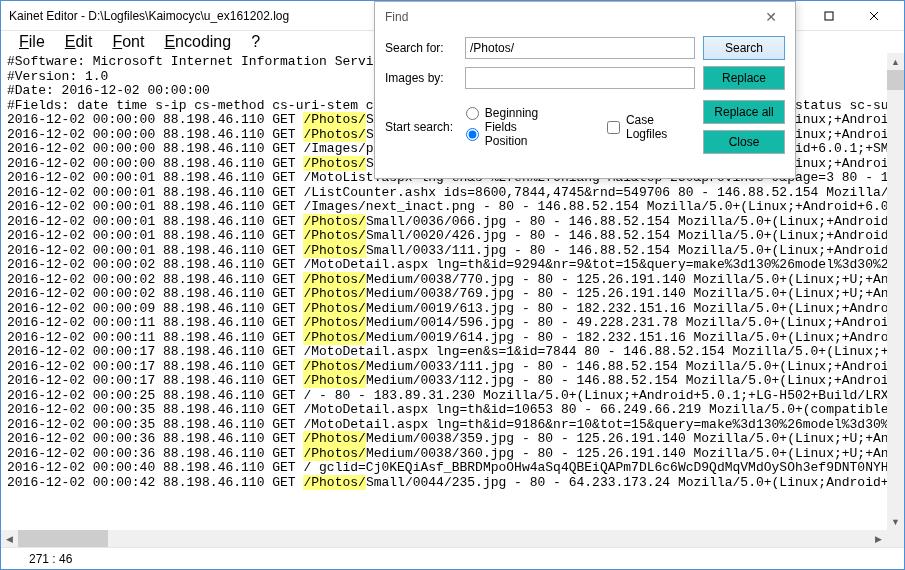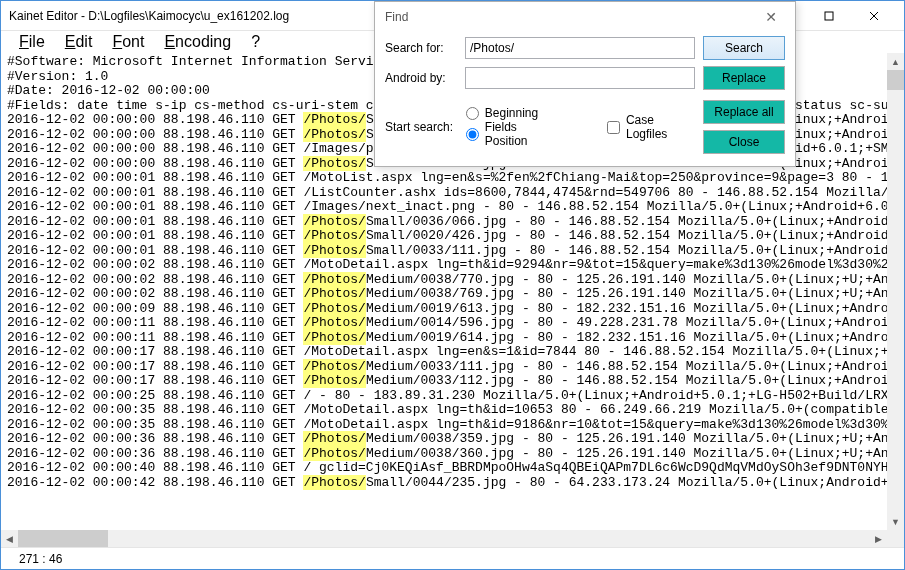--- a/index.html
+++ b/index.html
@@ -16,26 +16,26 @@
 .logarea .hl { background: #ffff80; }
 .vscroll { position: absolute; right: 0; top: 0; bottom: 17px; width: 17px; background: #f0f0f0; display: flex; flex-direction: column; }
 .vscroll .arrow { height: 17px; display: flex; align-items: center; justify-content: center; color: #606060; font-size: 9px; }
 .vscroll .track { flex: 1; position: relative; }
 .vscroll .thumb { position: absolute; left: 0; right: 0; top: 0; height: 20px; background: #cdcdcd; }
 .hscroll { position: absolute; left: 0; right: 17px; bottom: 0; height: 17px; background: #f0f0f0; display: flex; }
 .hscroll .arrow { width: 17px; display: flex; align-items: center; justify-content: center; color: #606060; font-size: 9px; }
 .hscroll .track { flex: 1; position: relative; }
 .hscroll .thumb { position: absolute; top: 0; bottom: 0; left: 0; width: 90px; background: #cdcdcd; }
 .corner { position: absolute; right: 0; bottom: 0; width: 17px; height: 17px; background: #f0f0f0; }
-.statusbar { height: 22px; border-top: 1px solid #e5e5e5; display: flex; align-items: center; padding: 0 18px; font-size: 12px; color: #000; }
+.statusbar { height: 22px; border-top: 1px solid #e5e5e5; display: flex; align-items: center; padding: 0 28px; font-size: 12px; color: #000; }
 .find-dialog { position: absolute; left: 373px; top: 0px; width: 422px; background: #fff; border: 1px solid #b0b0b0; box-shadow: 2px 2px 8px rgba(0,0,0,0.15); z-index: 10; }
 .find-dialog .dlg-title { height: 30px; display: flex; align-items: center; padding: 0 10px; color: #555; font-size: 12px; }
 .find-dialog .dlg-title .spacer { flex: 1; }
 .find-dialog .dlg-title .close { width: 28px; height: 22px; display: flex; align-items: center; justify-content: center; color: #666; font-size: 14px; }
-.find-dialog .dlg-body { padding: 4px 10px 12px 10px; }
+.find-dialog .dlg-body { padding: 4px 10px 24px 10px; }
 .find-dialog .row { display: flex; align-items: center; margin-bottom: 6px; }
 .find-dialog .label { width: 80px; font-size: 12px; color: #000; }
 .find-dialog input[type=text] { flex: 1; height: 22px; border: 1px solid #abadb3; padding: 0 4px; font-size: 12px; font-family: inherit; }
 .find-dialog .btn { width: 82px; height: 24px; margin-left: 8px; border: 1px solid #adadad; background: #14b8a6; font-size: 12px; font-family: inherit; text-align: center; }
 .find-dialog .btn.primary { background: linear-gradient(#eaf3fb,#d6e8f8); border: 1px solid #5a9fd4; }
 .find-dialog .opts { display: flex; align-items: center; padding-top: 4px; }
 .find-dialog .radiogroup { display: flex; flex-direction: column; margin-left: 4px; }
 .find-dialog .radiogroup label, .find-dialog .chkwrap label { font-size: 12px; display: flex; align-items: center; gap: 6px; }
 .find-dialog .chkwrap { margin-left: 48px; }
 .find-dialog .rightcol { display: flex; flex-direction: column; gap: 6px; margin-left: auto; }
@@ -100,21 +100,21 @@
     <span class="spacer"></span>
     <span class="close">✕</span>
   </div>
   <div class="dlg-body">
     <div class="row">
       <span class="label">Search for:</span>
       <input type="text" value="/Photos/" style="">
       <button class="btn primary">Search</button>
     </div>
     <div class="row">
-      <span class="label">Android by:</span>
+      <span class="label">Images by:</span>
       <input type="text" value="" style="">
       <button class="btn">Replace</button>
     </div>
     <div class="opts">
       <span class="label" style="width:80px">Start search:</span>
       <div class="radiogroup">
         <label>
             <input type="radio" name="ss" style=""> 
             <span>Beginning</span>
           </label>

